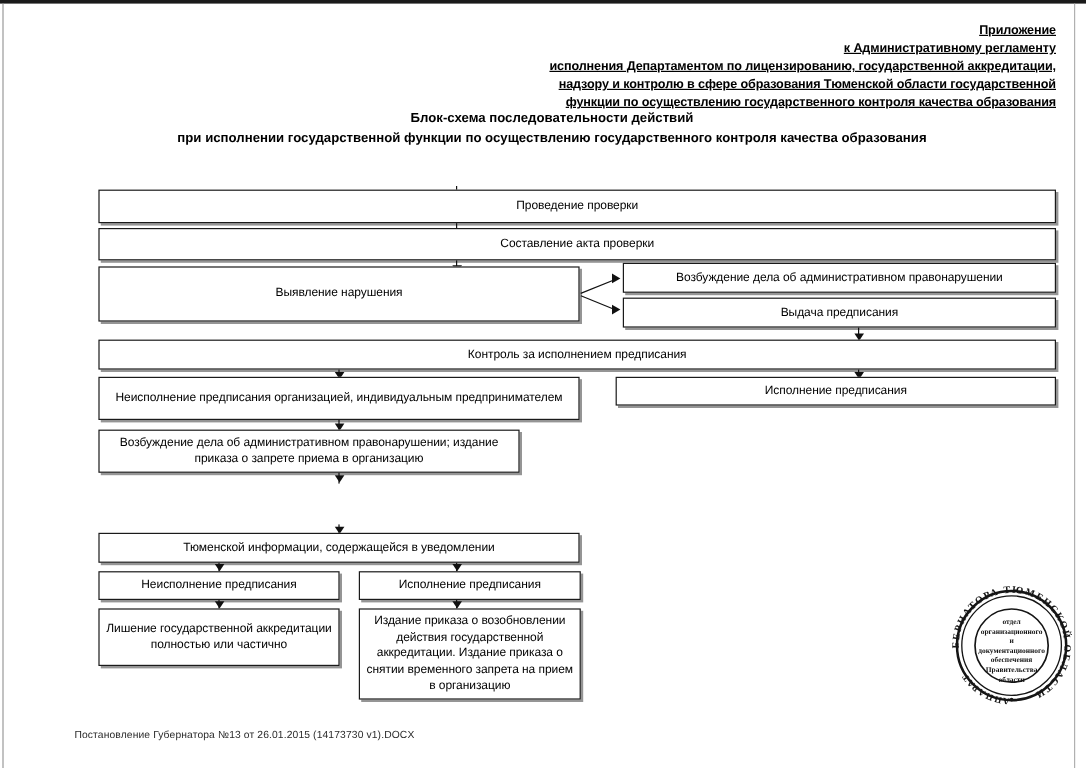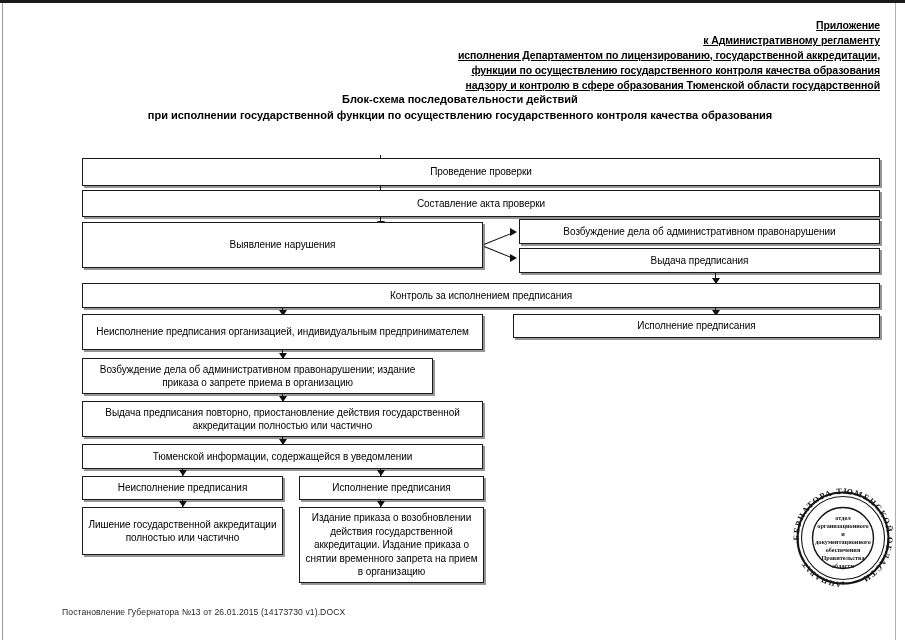--- a/index.html
+++ b/index.html
@@ -122,22 +122,22 @@
 <div id="page">
 
   <div class="frame-top"></div>
   <div class="frame-left"></div>
   <div class="frame-right"></div>
 
   <div class="hdr">
     <div>Приложение</div>
     <div>к Административному регламенту</div>
     <div>исполнения Департаментом по лицензированию, государственной аккредитации,</div>
+    <div>надзору и контролю в сфере образования Тюменской области государственной</div>
     <div>функции по осуществлению государственного контроля качества образования</div>
-    <div>надзору и контролю в сфере образования Тюменской области государственной</div>
   </div>
 
   <div class="title">
     <div>Блок-схема последовательности действий</div>
     <div>при исполнении государственной функции по осуществлению государственного контроля качества образования</div>
   </div>
 
   <div class="vline" style="left:380px; top:155px; height:13px;"></div>
   <div class="arrowhead" style="left:376.7px; top:162px;"></div>
 
@@ -191,23 +191,20 @@
 
   <div class="vline" style="left:282px; top:350px; height:10px;"></div>
   <div class="arrowhead" style="left:278.7px; top:353px;"></div>
 
   <div class="box" style="left:82px; top:358px; width:351px; height:36px;">
     <span>Возбуждение дела об административном правонарушении; издание приказа о запрете приема в организацию</span>
   </div>
   <div class="vline" style="left:282px; top:394px; height:9px;"></div>
   <div class="arrowhead" style="left:278.7px; top:396px;"></div>
 
-  <div class="box" style="left:82px; top:401px; width:401px; height:36px;">
-    <span>Выдача предписания повторно, приостановление действия государственной аккредитации полностью или частично</span>
-  </div>
   <div class="vline" style="left:282px; top:437px; height:9px;"></div>
   <div class="arrowhead" style="left:278.7px; top:439px;"></div>
 
   <div class="box" style="left:82px; top:444px; width:401px; height:25px;">
     <span>Тюменской информации, содержащейся в уведомлении</span>
   </div>
   <div class="vline" style="left:182px; top:469px; height:8px;"></div>
   <div class="arrowhead" style="left:178.7px; top:470px;"></div>
   <div class="vline" style="left:380px; top:469px; height:8px;"></div>
   <div class="arrowhead" style="left:376.7px; top:470px;"></div>

